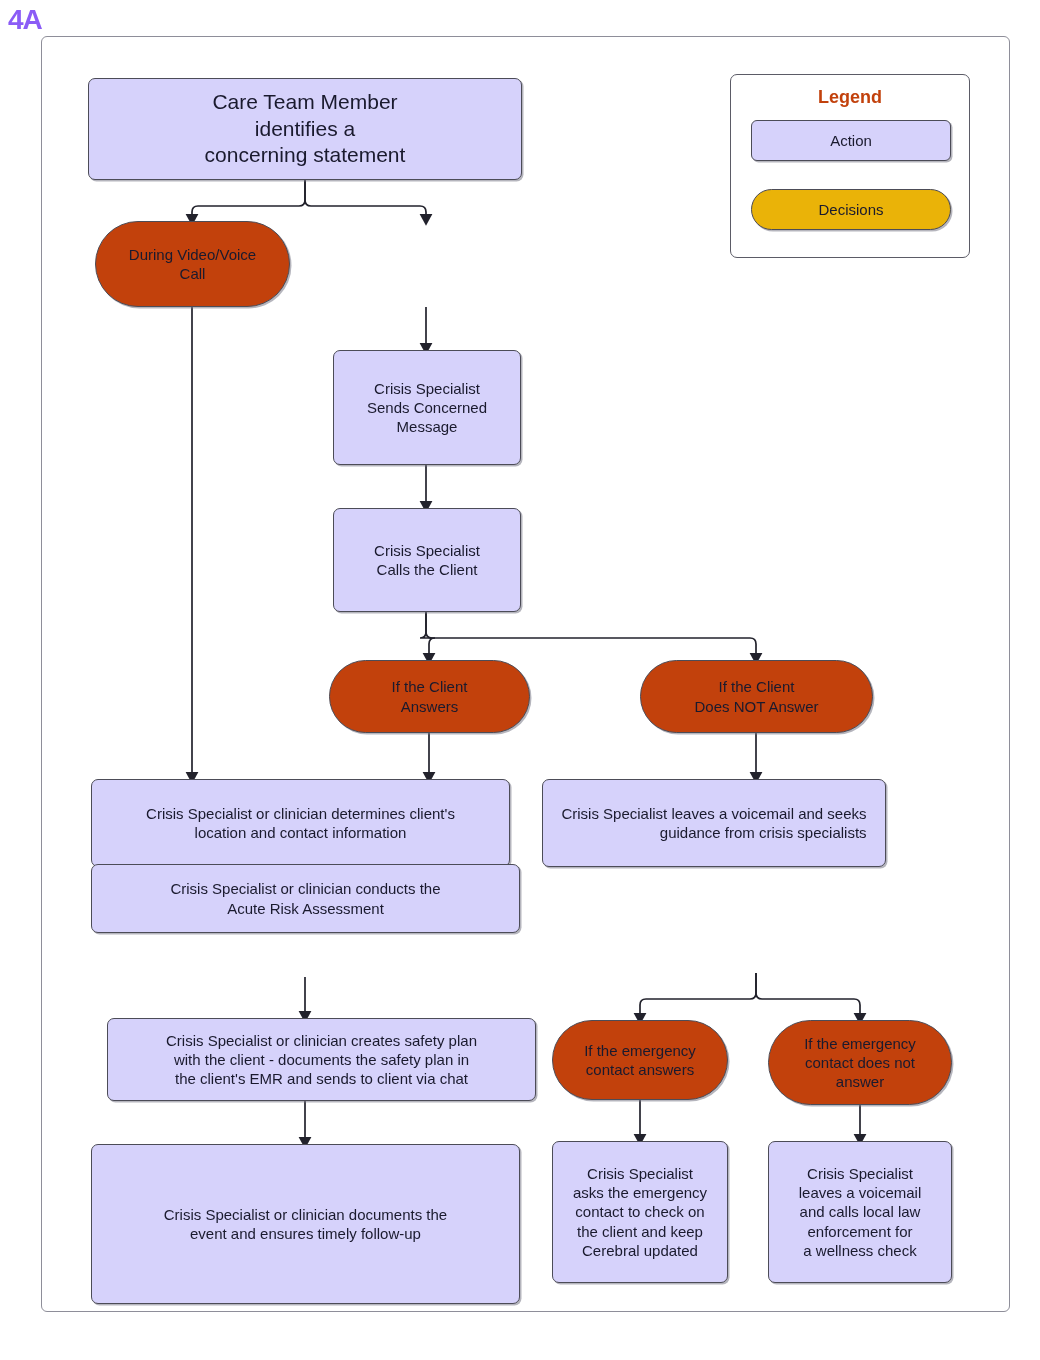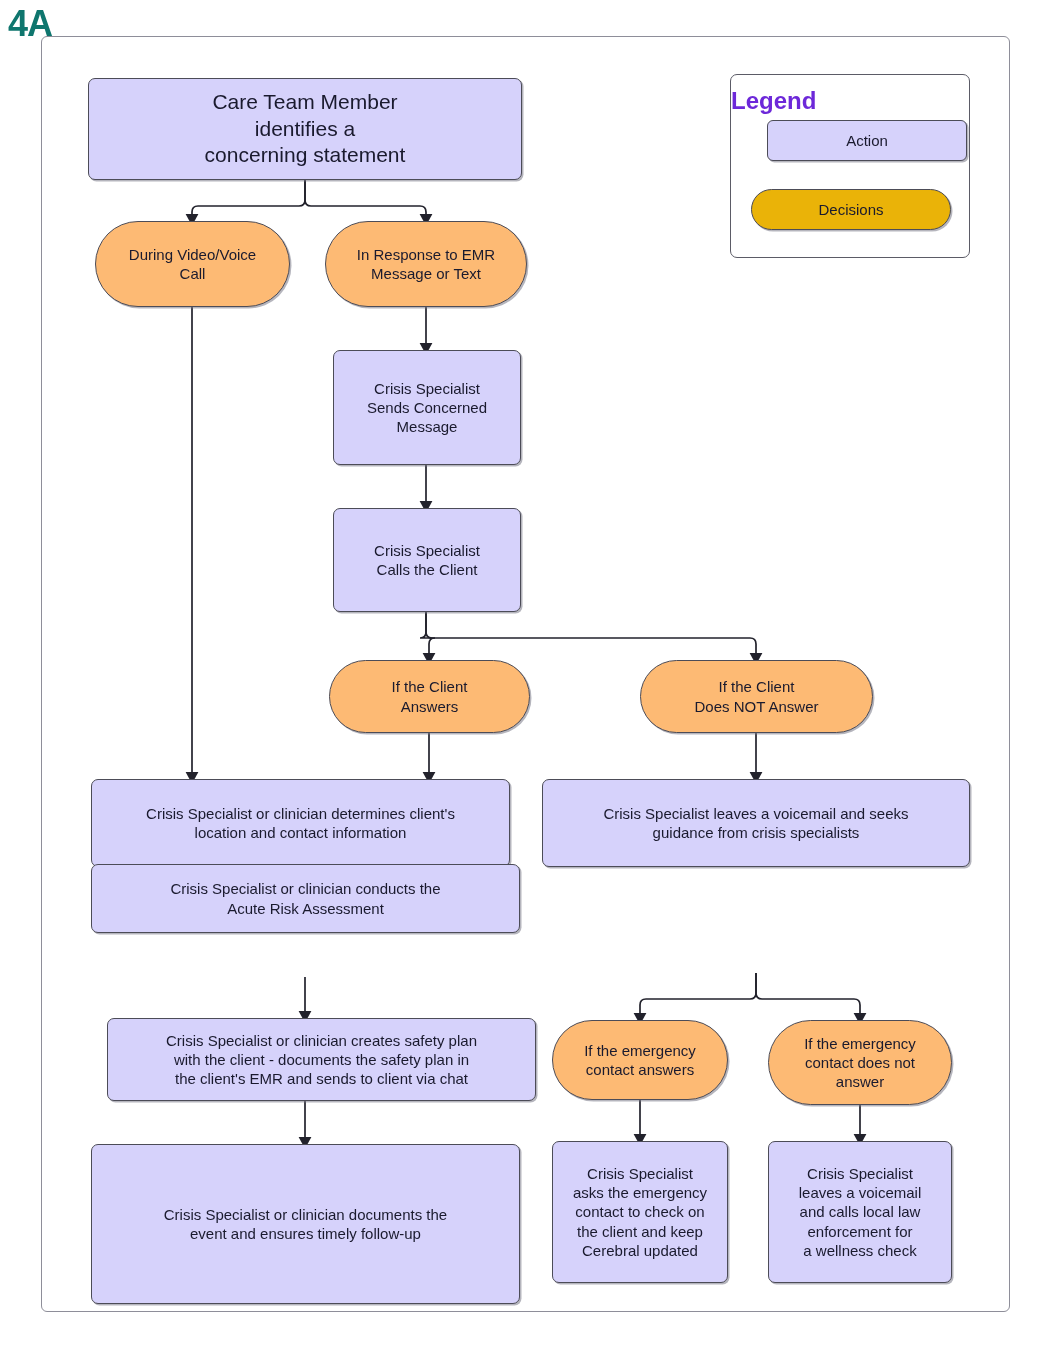--- a/index.html
+++ b/index.html
@@ -18,22 +18,22 @@
     width:969px;height:1276px;
     border:1.5px solid #8e8e99;
     border-radius:6px;
     box-sizing:border-box;
     background:transparent;
   }
 
   
   #section-label{
     position:absolute;left:8px;top:6px;
-    font-size:36px;font-weight:bold;
-    color:#0f766e;
+    font-size:28px;font-weight:bold;
+    color:#8b5cf6;
     letter-spacing:-1px;
     line-height:1;
     z-index:40;
   }
 
   
   #wires{position:absolute;left:0;top:0;width:1040px;height:1360px;z-index:5;}
 
   
   .node{
@@ -49,40 +49,40 @@
     display:block;
     padding:0 6px;
     line-height:1.28;
     white-space:pre-line;
   }
   .action{
     background:#d6d2fb;
     border-radius:7px;
   }
   .decision{
-    background:#fdba74;
+    background:#c2410c;
     border-radius:999px;
   }
 
   
   #legend{
     position:absolute;left:730px;top:74px;
     width:240px;height:184px;
     border:1.4px solid #5b5b66;
     border-radius:7px;
     background:#ffffff;
     box-sizing:border-box;
     z-index:20;
   }
   #legend-title{
     position:absolute;left:0;top:12px;width:100%;
-    text-align:left;font-weight:bold;font-size:24px;color:#6d28d9;
+    text-align:center;font-weight:bold;font-size:18px;color:#c2410c;
   }
   #legend-action{
-    position:absolute;left:36px;top:45px;width:200px;height:41px;
+    position:absolute;left:20px;top:45px;width:200px;height:41px;
     background:#d6d2fb;border:1.4px solid #4c4c57;border-radius:6px;
     display:flex;align-items:center;justify-content:center;font-size:15px;
     box-shadow:1.5px 1.5px 0 rgba(120,120,135,.55);
     box-sizing:border-box;
   }
   #legend-decision{
     position:absolute;left:20px;top:114px;width:200px;height:41px;
     background:#eab308;border:1.4px solid #4c4c57;border-radius:999px;
     display:flex;align-items:center;justify-content:center;font-size:15px;
     box-shadow:1.5px 1.5px 0 rgba(120,120,135,.55);
@@ -140,24 +140,20 @@
     <span class="txt">Care Team Member
 identifies a
 concerning statement</span>
   </div>
 
   <div class="node decision" style="left:95px;top:221px;width:195px;height:86px;font-size:15px;">
     <span class="txt">During Video/Voice
 Call</span>
   </div>
 
-  <div class="node decision" style="left:325px;top:221px;width:202px;height:86px;font-size:15px;">
-    <span class="txt">In Response to EMR
-Message or Text</span>
-  </div>
 
   <div class="node action" style="left:333px;top:350px;width:188px;height:115px;font-size:15px;">
     <span class="txt">Crisis Specialist
 Sends Concerned
 Message</span>
   </div>
 
   <div class="node action" style="left:333px;top:508px;width:188px;height:104px;font-size:15px;">
     <span class="txt">Crisis Specialist
 Calls the Client</span>
@@ -171,21 +167,21 @@
   <div class="node decision" style="left:640px;top:660px;width:233px;height:73px;font-size:15px;">
     <span class="txt">If the Client
 Does NOT Answer</span>
   </div>
 
   <div class="node action" style="left:91px;top:779px;width:419px;height:88px;font-size:15px;">
     <span class="txt">Crisis Specialist or clinician determines client's
 location and contact information</span>
   </div>
 
-  <div class="node action" style="left:542px;top:779px;width:428px;height:88px;font-size:15px;">
+  <div class="node action" style="left:542px;top:779px;width:344px;height:88px;font-size:15px;text-align:right;">
     <span class="txt">Crisis Specialist leaves a voicemail and seeks
 guidance from crisis specialists</span>
   </div>
 
   <div class="node action" style="left:91px;top:864px;width:429px;height:69px;font-size:15px;">
     <span class="txt">Crisis Specialist or clinician conducts the
 Acute Risk Assessment</span>
   </div>
 
 

